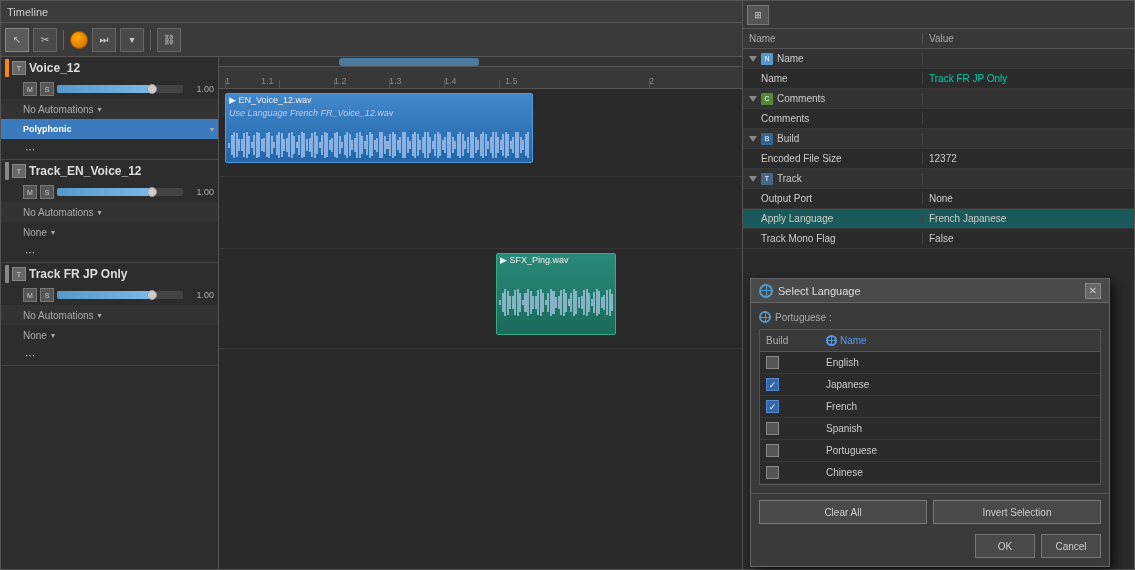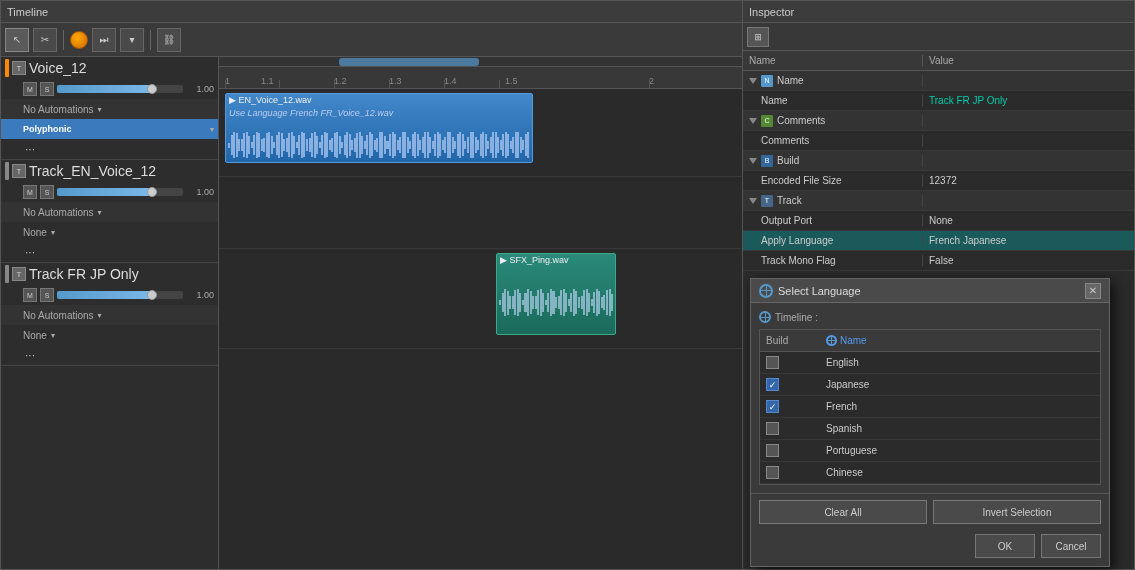--- a/index.html
+++ b/index.html
@@ -135,25 +135,26 @@
       border: 1px solid #888;
       display: flex;
       align-items: center;
       justify-content: center;
       font-size: 8px;
       color: #ccc;
       cursor: pointer;
     }
     .track-name {
       flex: 1;
-      font-size: 14px;
+      font-size: 12px;
       color: #dddddd;
       white-space: nowrap;
       overflow: hidden;
       text-overflow: ellipsis;
+      font-weight: bold;
     }
     .track-controls {
       display: flex;
       align-items: center;
       padding: 2px 4px 2px 22px;
       gap: 3px;
       height: 20px;
     }
     .mute-btn {
       width: 14px;
@@ -1015,23 +1016,20 @@
       </div>
 
       <div class="v-scroll" style="position:absolute; right:0; top:32px; bottom:0; width:12px;">
         <div class="v-scroll-thumb"></div>
       </div>
     </div>
   </div>
 </div>
 
 <div class="inspector-window">
-  <div class="inspector-titlebar">
-    <span>Inspector</span>
-  </div>
   <div class="inspector-toolbar">
     <div class="inspector-grid-btn">⊞</div>
   </div>
   <div class="inspector-table">
     <div class="inspector-header-row">
       <div class="inspector-col-name">Name</div>
       <div class="inspector-col-value">Value</div>
     </div>
 
     <div class="inspector-row section">
@@ -1101,21 +1099,21 @@
     <div class="dialog-titlebar">
       <div class="dialog-title-text">
         <div class="globe-icon"></div>
         <span>Select Language</span>
       </div>
       <div class="dialog-close-btn">✕</div>
     </div>
     <div class="dialog-content">
       <div class="languages-label">
         <div class="globe-icon" style="width:12px; height:12px; border-color:#5599cc;"></div>
-        <span>Timeline :</span>
+        <span>Portuguese :</span>
       </div>
       <div class="lang-table">
         <div class="lang-table-header">
           <div class="lang-col-build">Build</div>
           <div class="lang-col-name">
             <div class="globe-icon" style="width:11px; height:11px; border-color:#5599ee;"></div>
             <span>Name</span>
           </div>
         </div>
 

